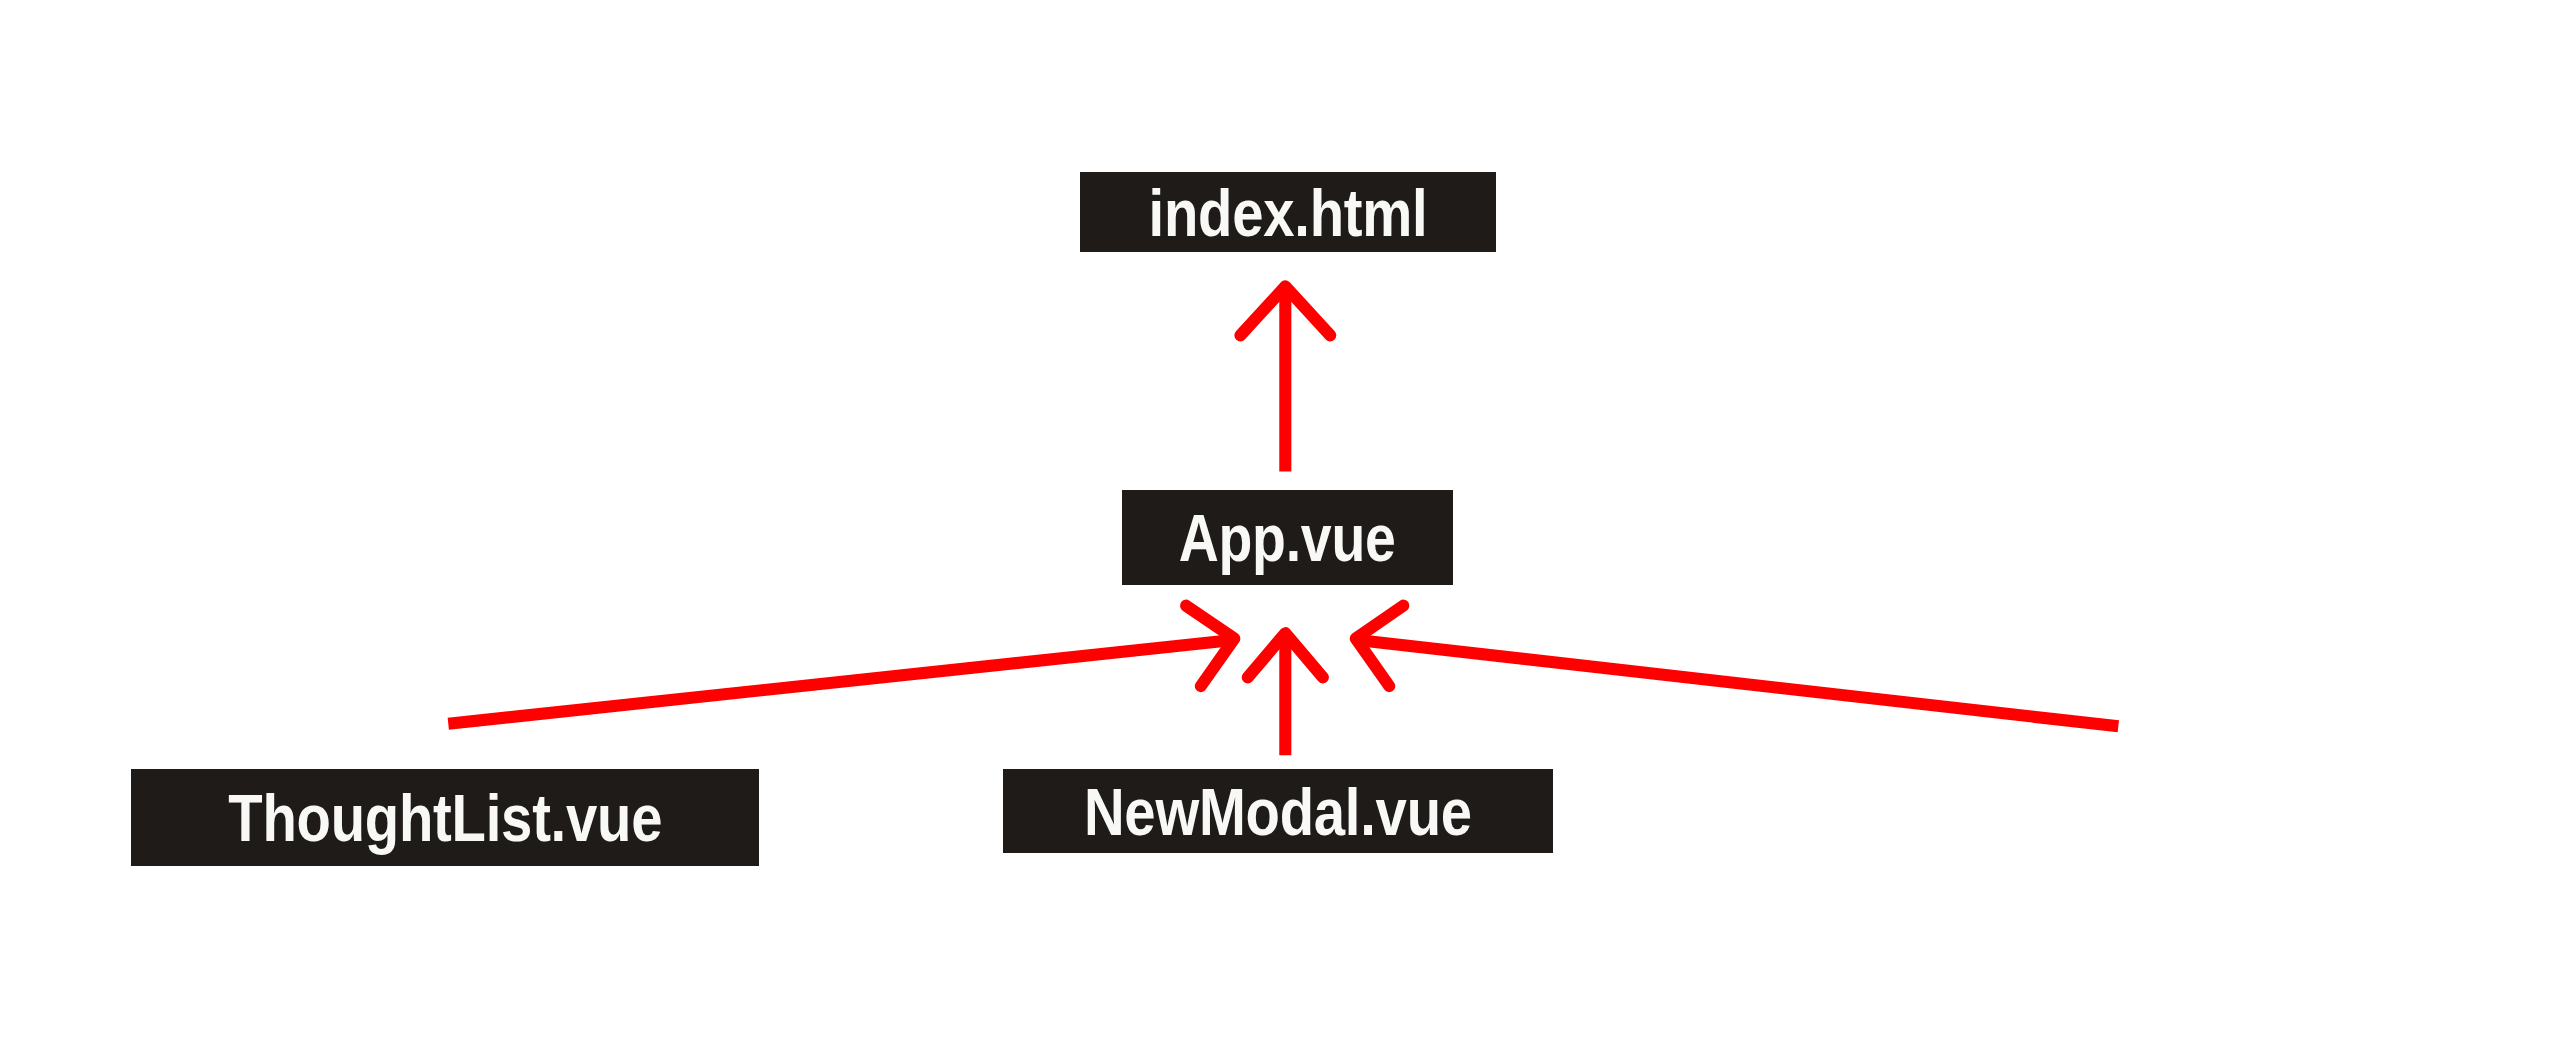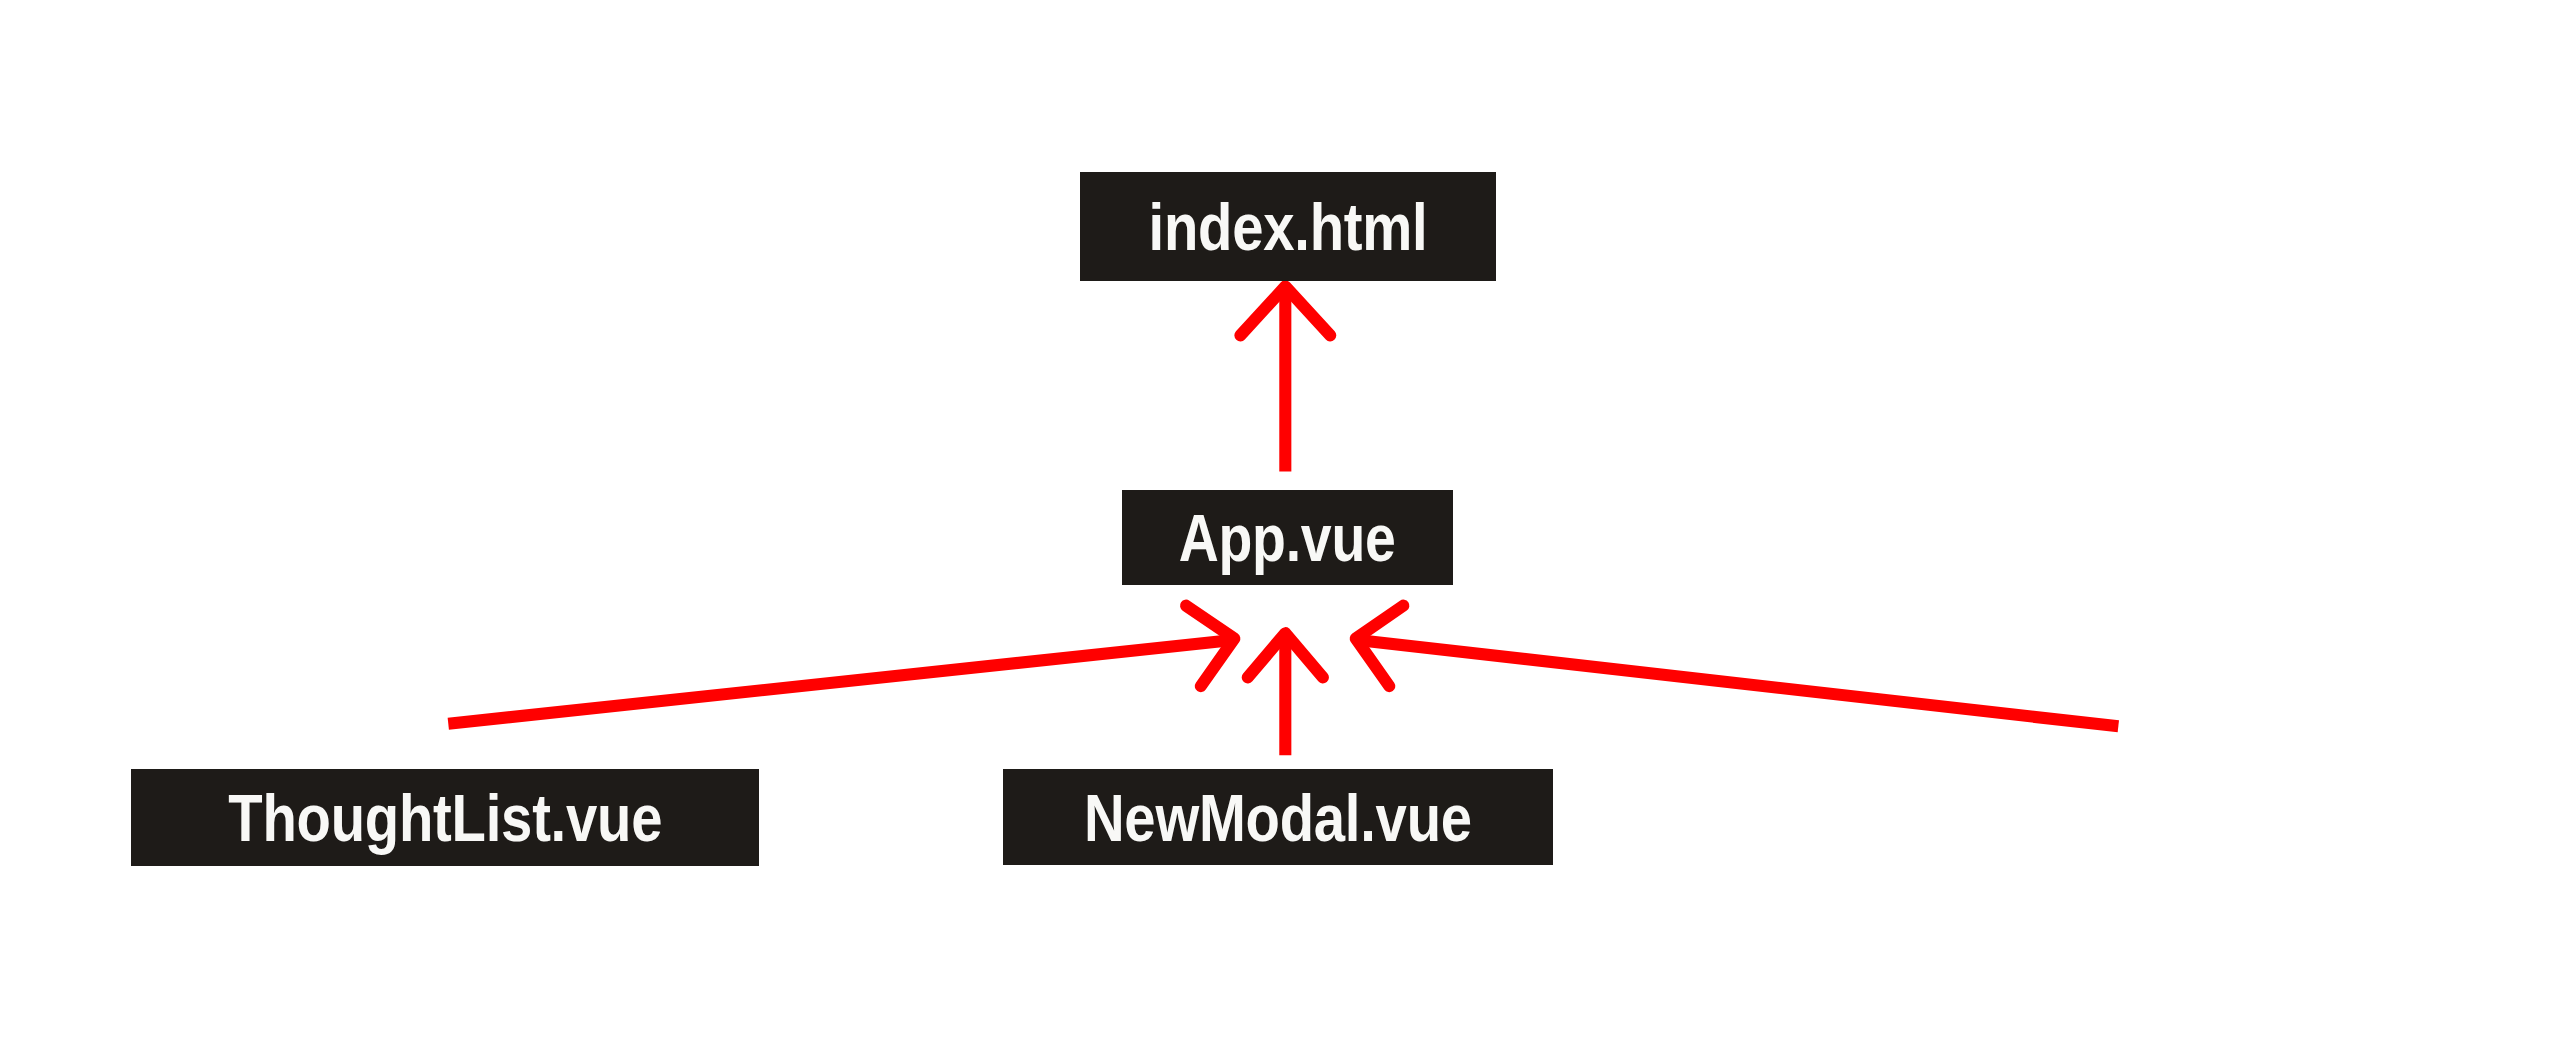--- a/index.html
+++ b/index.html
@@ -43,21 +43,21 @@
   .node .node-label {
     display: block;
     transform: scaleX(0.84);
     transform-origin: center center;
   }
   
   #node-index {
     left: 1080px;
     top: 172px;
     width: 416px;
-    height: 109px;
+    height: 80px;
     font-size: 67px;
   }
   
   #node-app {
     left: 1122px;
     top: 490px;
     width: 331px;
     height: 95px;
     font-size: 66px;
   }
@@ -67,21 +67,21 @@
     top: 769px;
     width: 628px;
     height: 97px;
     font-size: 67px;
   }
   
   #node-newmodal {
     left: 1003px;
     top: 769px;
     width: 550px;
-    height: 96px;
+    height: 84px;
     font-size: 67px;
   }
   
   #node-thoughtitem {
     left: 1798px;
     top: 769px;
     width: 671px;
     height: 97px;
     font-size: 67px;
   }

